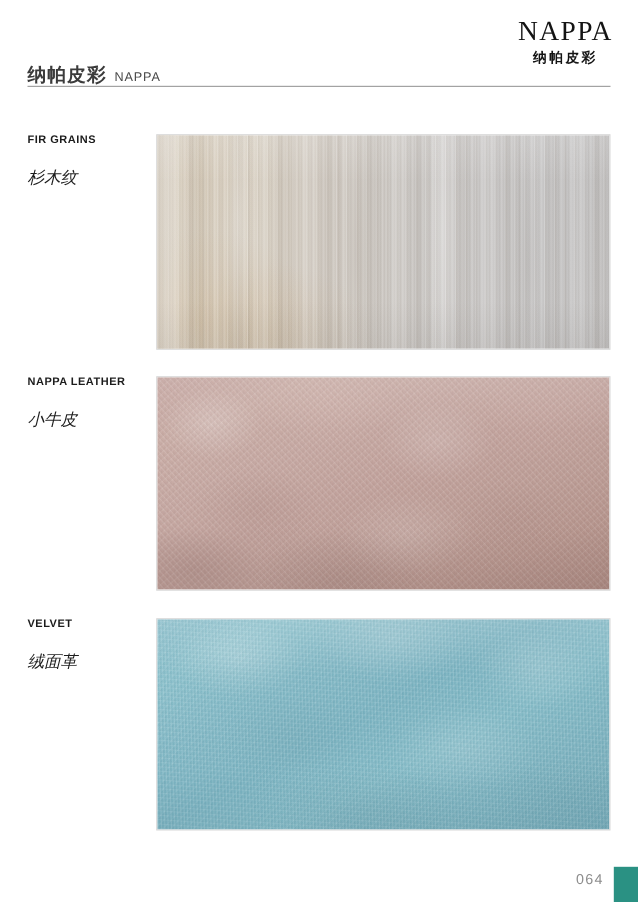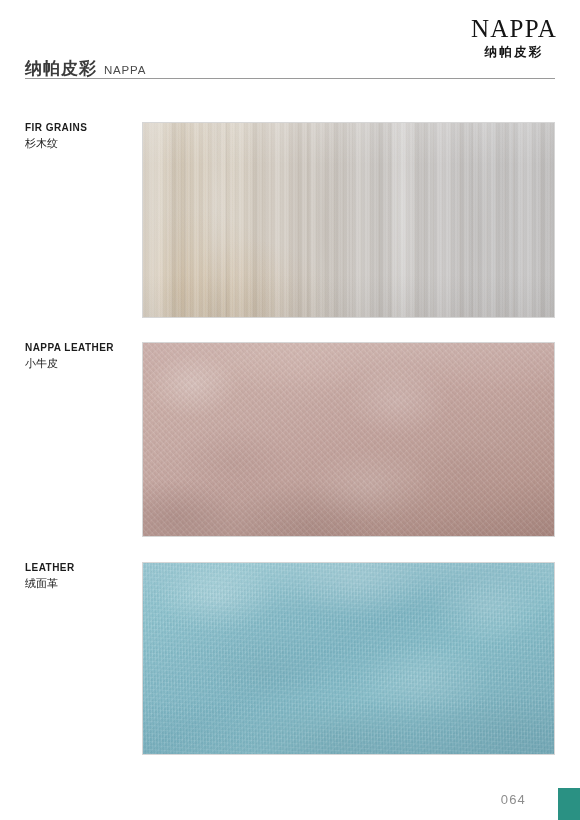--- a/index.html
+++ b/index.html
@@ -27,21 +27,21 @@
   .header-latin{font-size:11.5px;color:#4a4a4a;letter-spacing:0.8px;margin-left:7px;}
   .rule{position:absolute;left:25px;top:78px;width:530px;height:1px;background:#9a9a9a;}
 
   
   .row{position:absolute;left:0;width:580px;}
   .row .label{position:absolute;left:25px;top:0;width:112px;}
   .label-latin{
     font-size:10px;font-weight:bold;color:#1c1c1c;
     letter-spacing:0.45px;line-height:1.25;white-space:nowrap;
   }
-  .label-cn{font-size:11px;color:#1c1c1c;line-height:1.45;margin-top:1px;}
+  .label-cn{font-size:15px;color:#1c1c1c;line-height:1.45;margin-top:16px;font-style:italic;}
 
   .swatch{
     position:absolute;left:142px;width:413px;
     border:1px solid rgba(120,120,120,0.30);
     box-sizing:border-box;overflow:hidden;
   }
   .swatch .tex{position:absolute;inset:0;}
 
   
   .wood-base{
@@ -156,21 +156,21 @@
     opacity:0.95;
   }
   .velvet-sheen{
     background:
       linear-gradient(180deg, rgba(255,255,255,0.14) 0%, rgba(255,255,255,0) 26%,
                               rgba(0,0,0,0) 72%, rgba(70,118,132,0.10) 100%);
   }
 
   
   .page-number{
-    position:absolute;left:482px;top:792px;width:44px;text-align:right;
+    position:absolute;left:505px;top:792px;width:44px;text-align:right;
     font-size:13px;color:#8d8d8d;letter-spacing:1.2px;
   }
   .corner-tab{position:absolute;left:558px;top:788px;width:22px;height:32px;background:#2a9183;}
 </style>
 </head>
 <body>
 
 <div class="logo">
   <div class="logo-latin">NAPPA</div>
   <div class="logo-cn">纳帕皮彩</div>
@@ -205,21 +205,21 @@
   <div class="swatch" style="top:0;height:195px;">
     <div class="tex calf-base"></div>
     <div class="tex calf-mottle"></div>
     <div class="tex calf-grain"></div>
     <div class="tex calf-veil"></div>
   </div>
 </div>
 
 <div class="row" style="top:562px;">
   <div class="label">
-    <div class="label-latin">LEATHER</div>
+    <div class="label-latin">VELVET</div>
     <div class="label-cn">绒面革</div>
   </div>
   <div class="swatch" style="top:0;height:193px;">
     <div class="tex velvet-base"></div>
     <div class="tex velvet-nap"></div>
     <div class="tex velvet-fibre"></div>
     <div class="tex velvet-sheen"></div>
   </div>
 </div>
 

